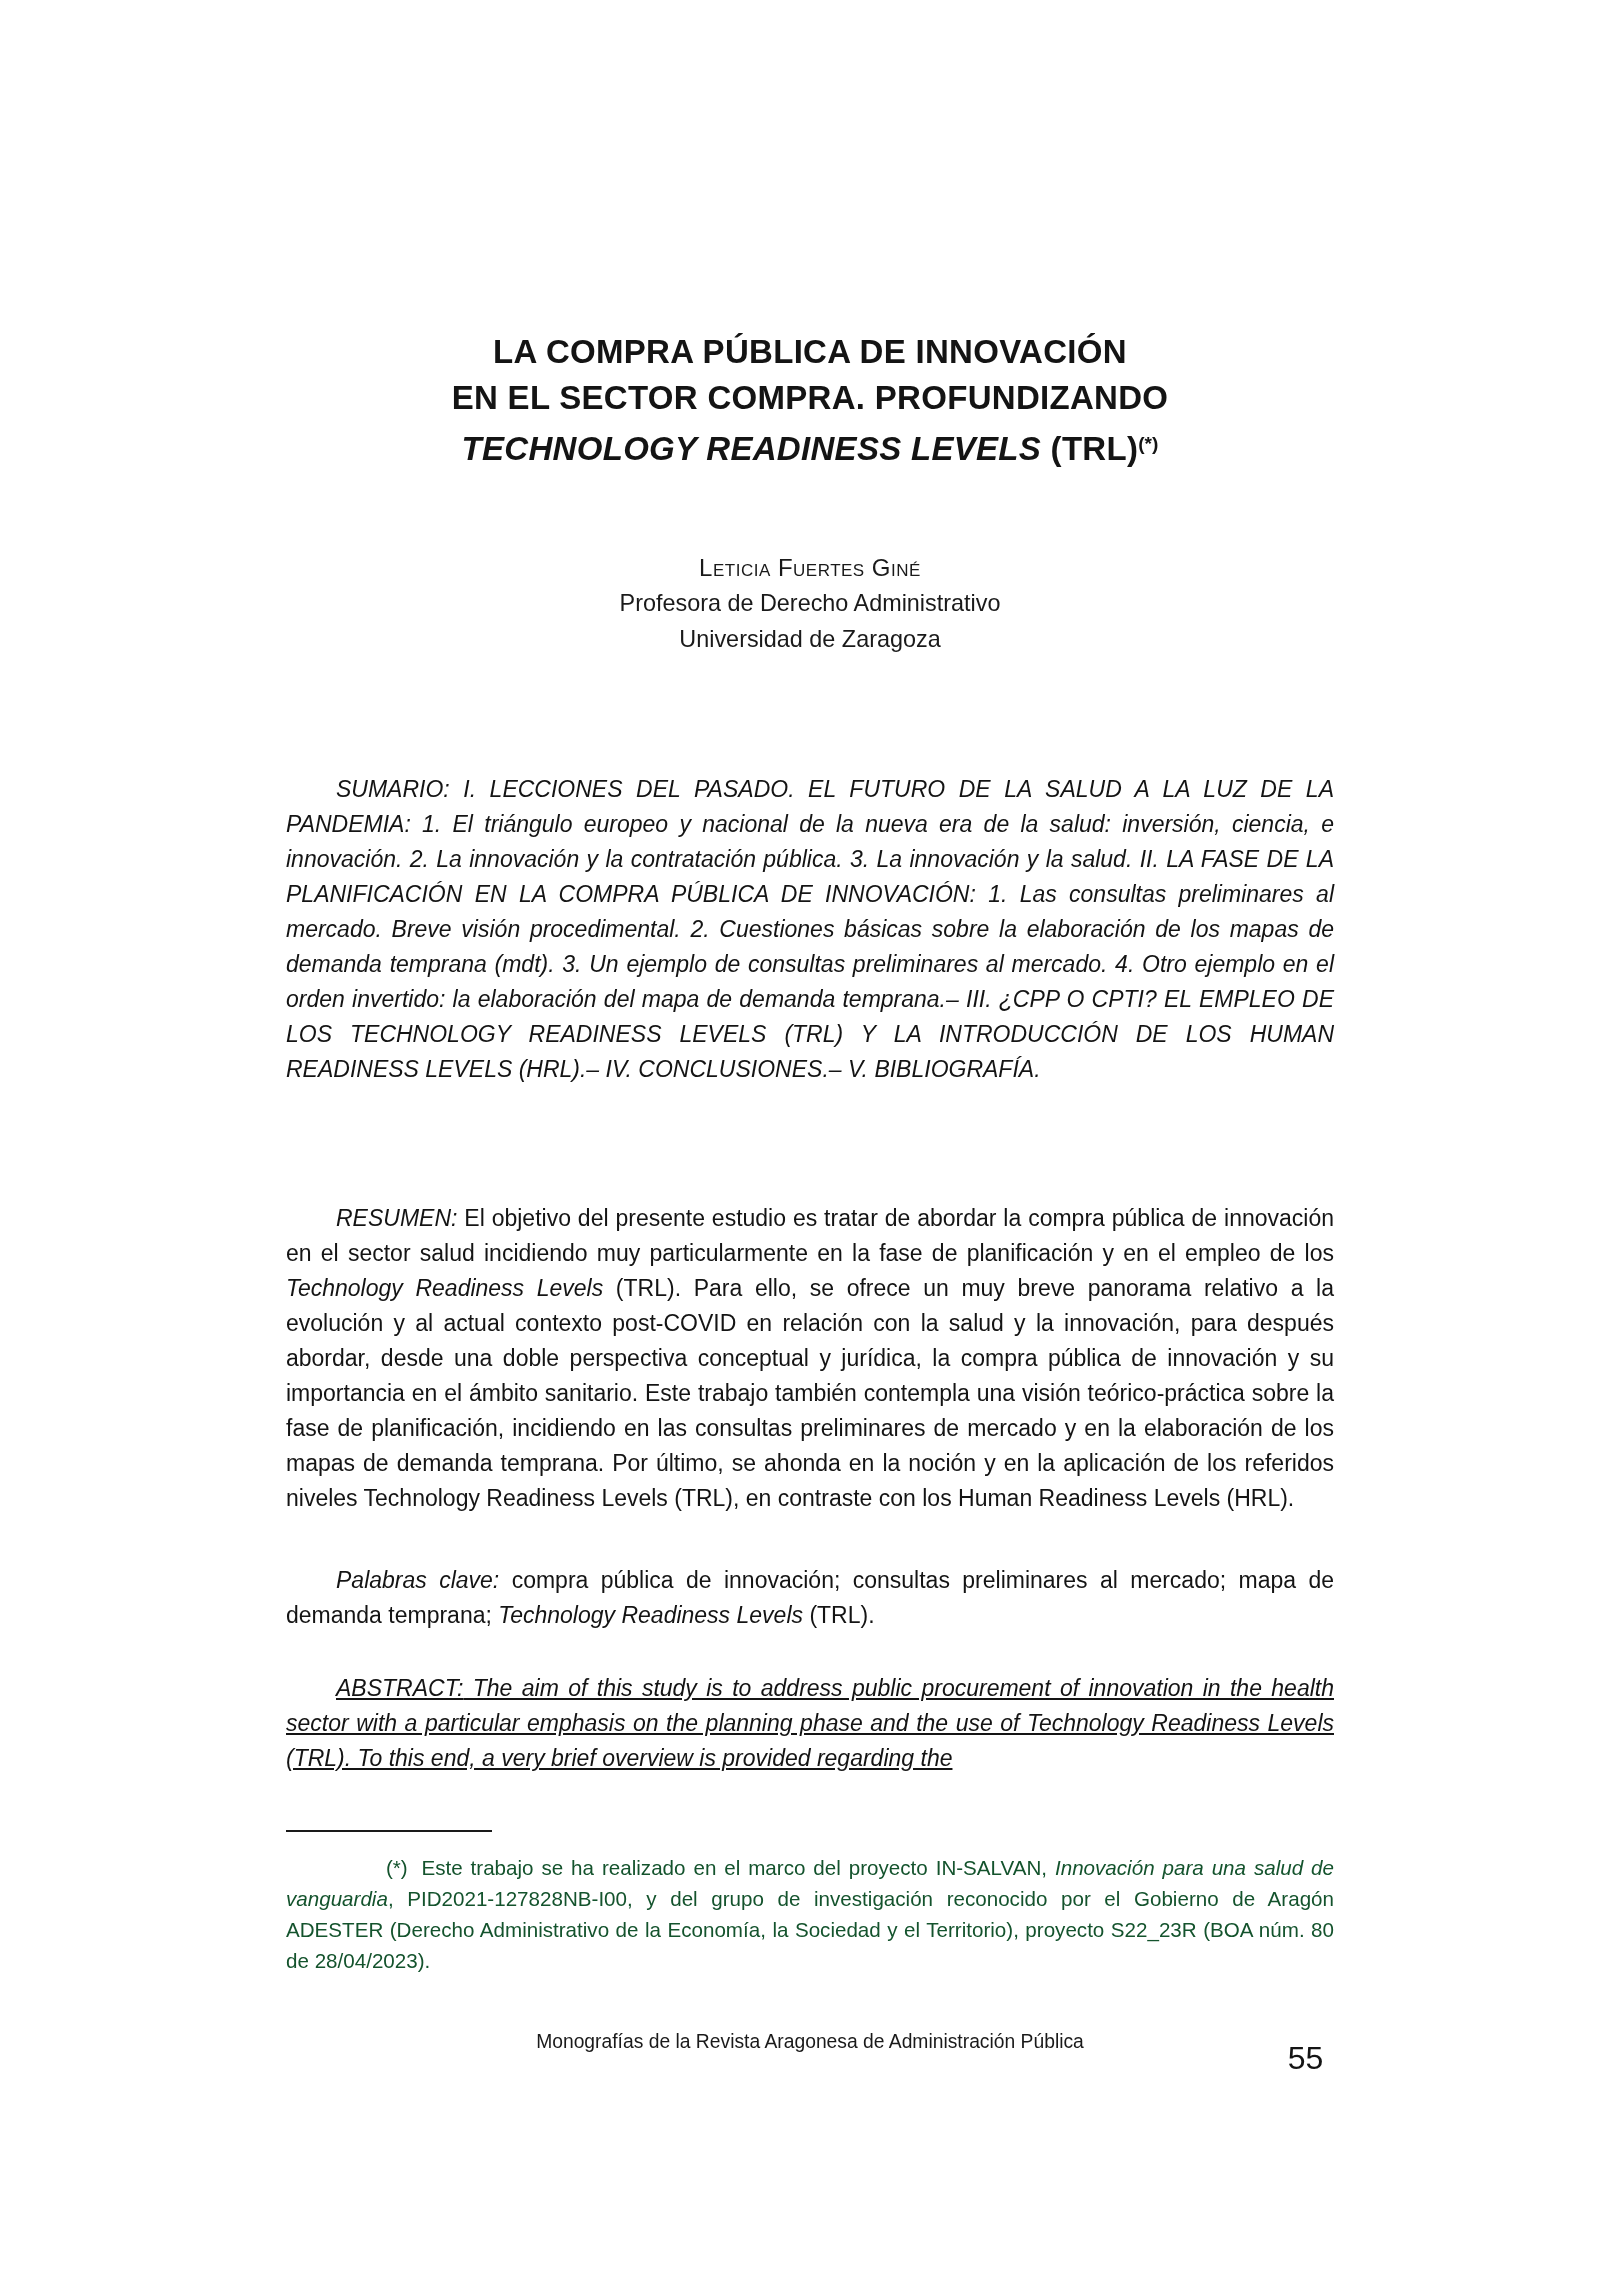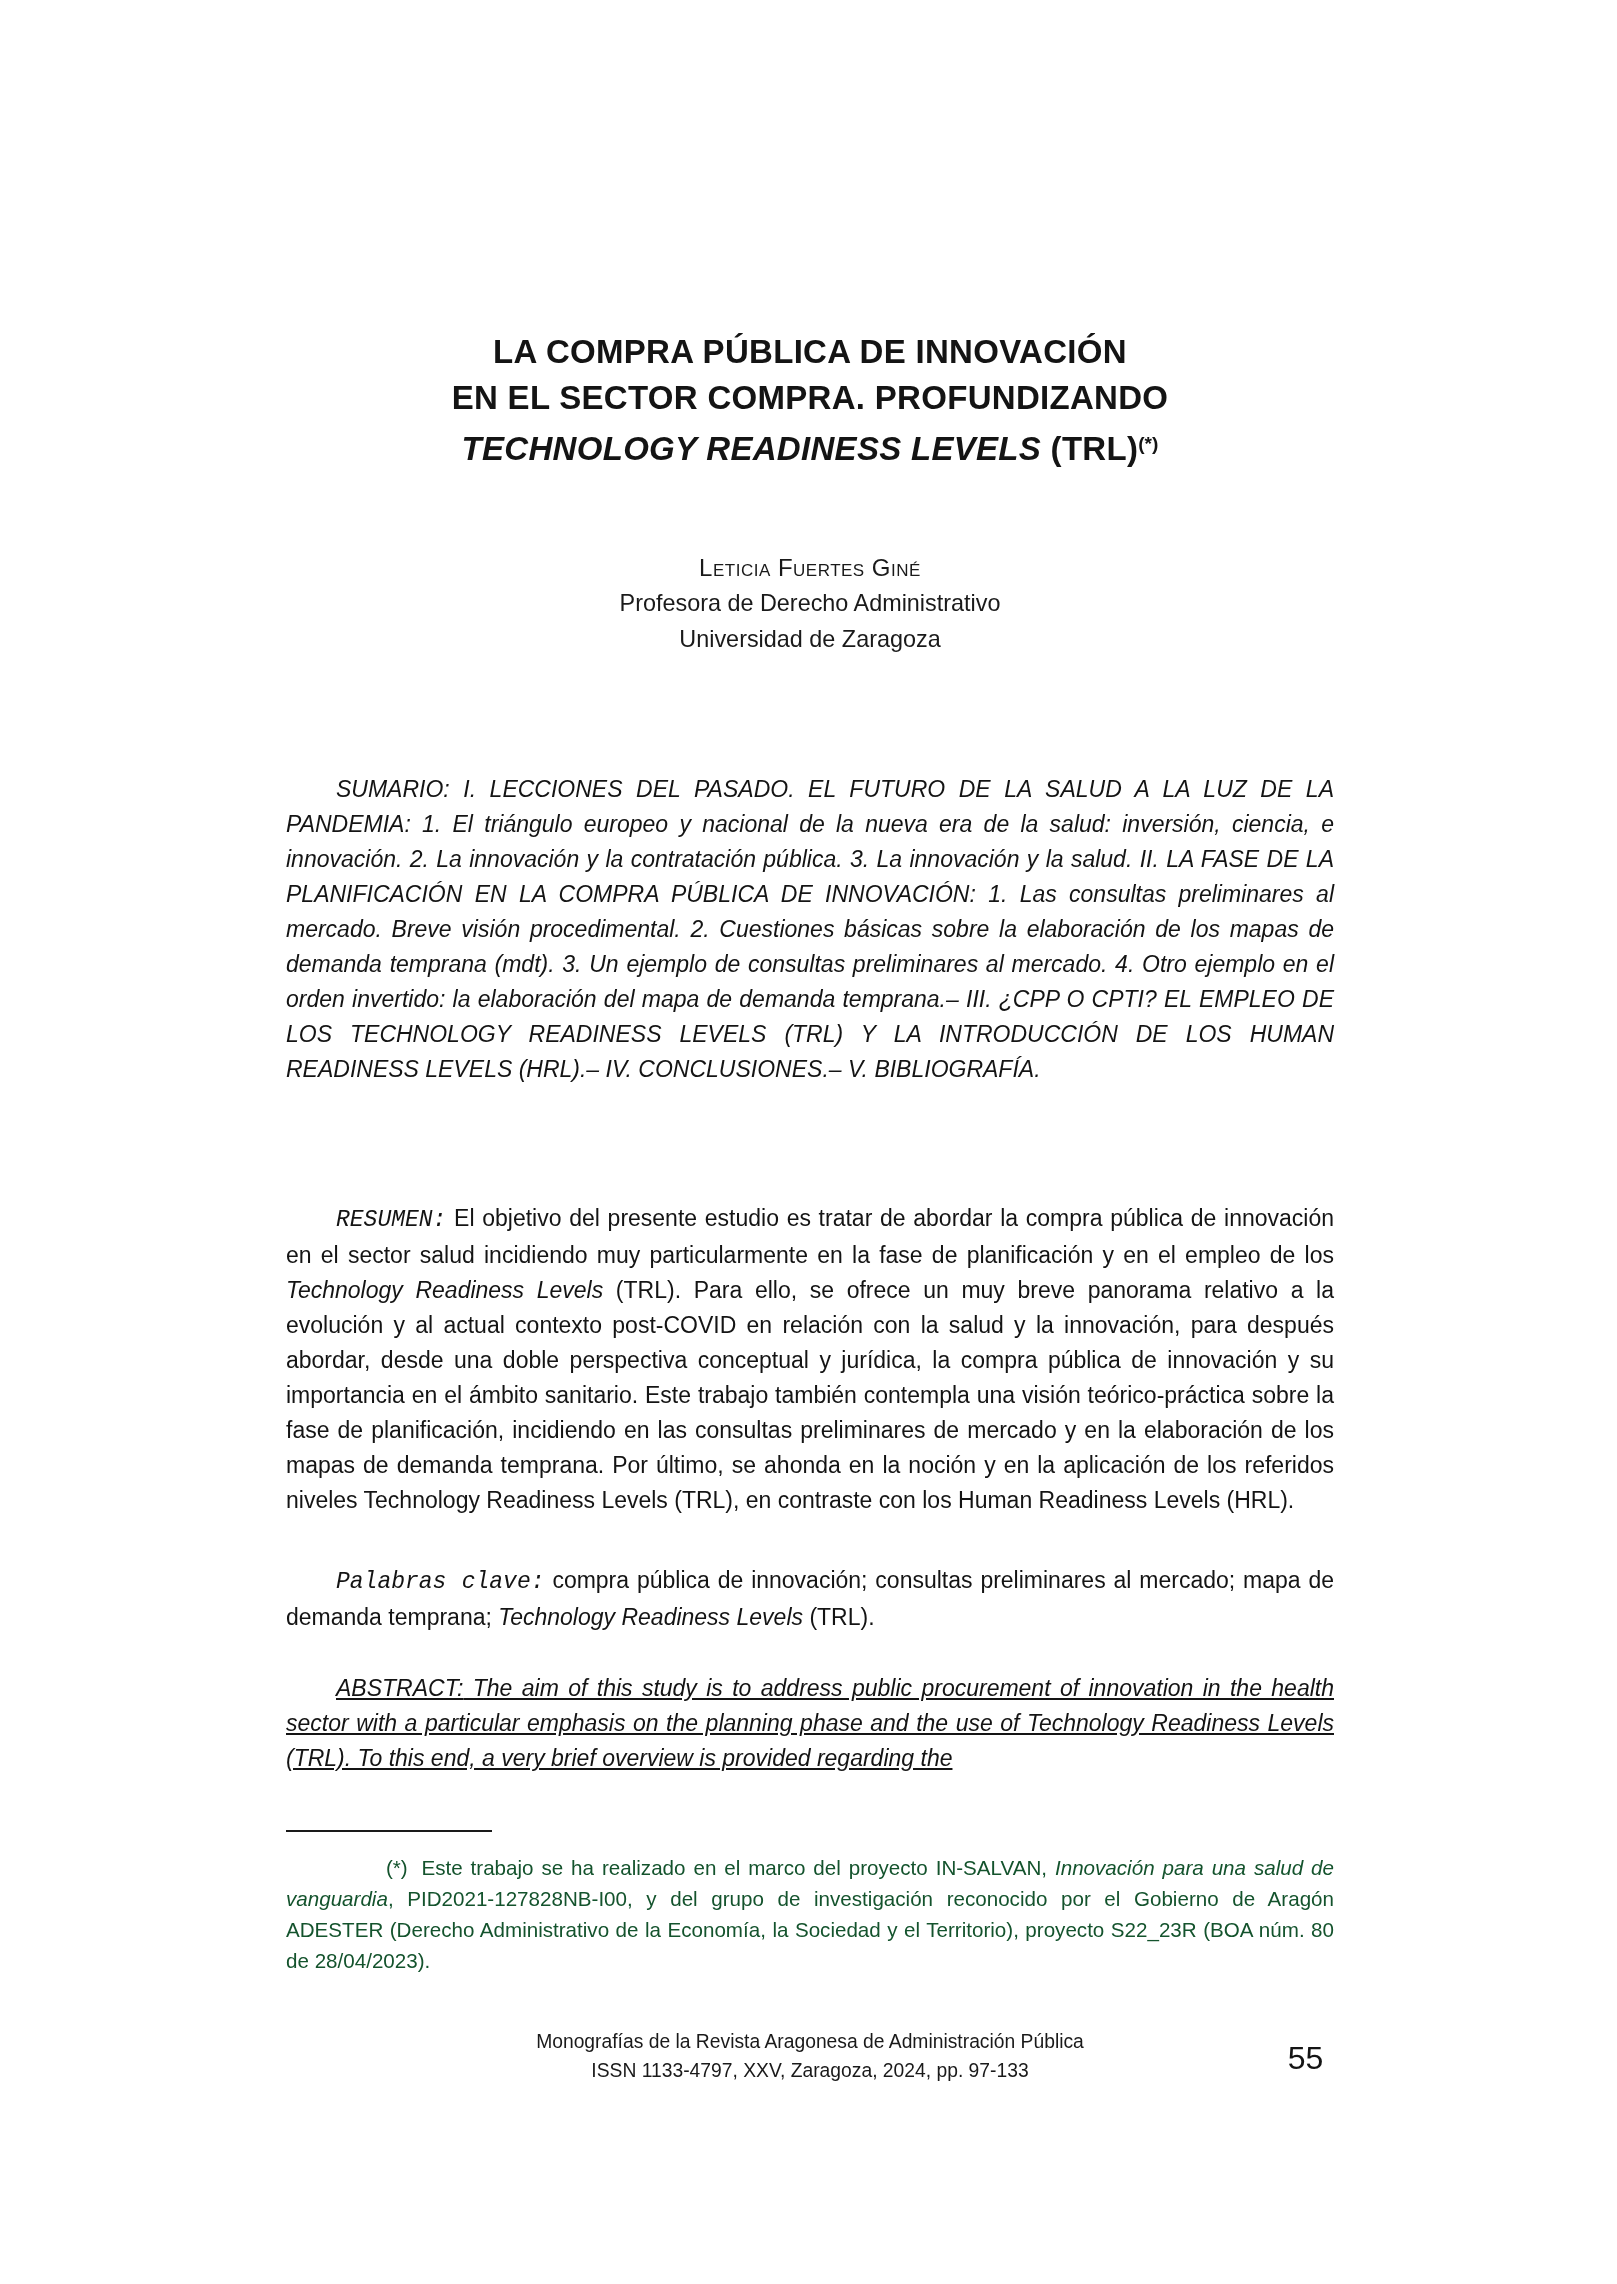--- a/index.html
+++ b/index.html
@@ -102,21 +102,20 @@
     text-indent: 50px;
     margin: 0;
     color: #141414;
   }
   .bodytext i,
   .bodytext em {
     font-style: italic;
   }
   .label-it {
     font-style: italic;
-    font-family: Liberation Mono, monospace;
   }
 
   .keywords-block {
     top: 1555px;
   }
   .abstract-block {
     top: 1663px;
   }
   .abstract-block .bodytext {
     font-style: italic;
@@ -205,18 +204,17 @@
     <p class="bodytext"><span>ABSTRACT:</span><span> The aim of this study is to address public procurement of innovation in the health sector with a particular emphasis on the planning phase and the use of Technology Readiness Levels (TRL). To this end, a very brief overview is provided regarding the</span></p>
   </div>
 
   <div class="footnote-rule"></div>
   <div class="col footnote-block">
     <p class="footnote"><span class="fn-marker">(*)</span><span>Este trabajo se ha realizado en el marco del proyecto IN-SALVAN, </span><em>Innovación para una salud de vanguardia</em><span>, PID2021-127828NB-I00, y del grupo de investigación reconocido por el Gobierno de Aragón ADESTER (Derecho Administrativo de la Economía, la Sociedad y el Territorio), proyecto S22_23R (BOA núm. 80 de 28/04/2023).</span></p>
   </div>
 
   <div class="footer-block">
     <div class="footer-line">Monografías de la Revista Aragonesa de Administración Pública</div>
-    <div class="footer-line">ISSN 1133-4797, XXV, Zaragoza, 2024, pp. 97-133</div>
   </div>
   <div class="page-number">55</div>
 
 </div>
 
 
 </body></html>

